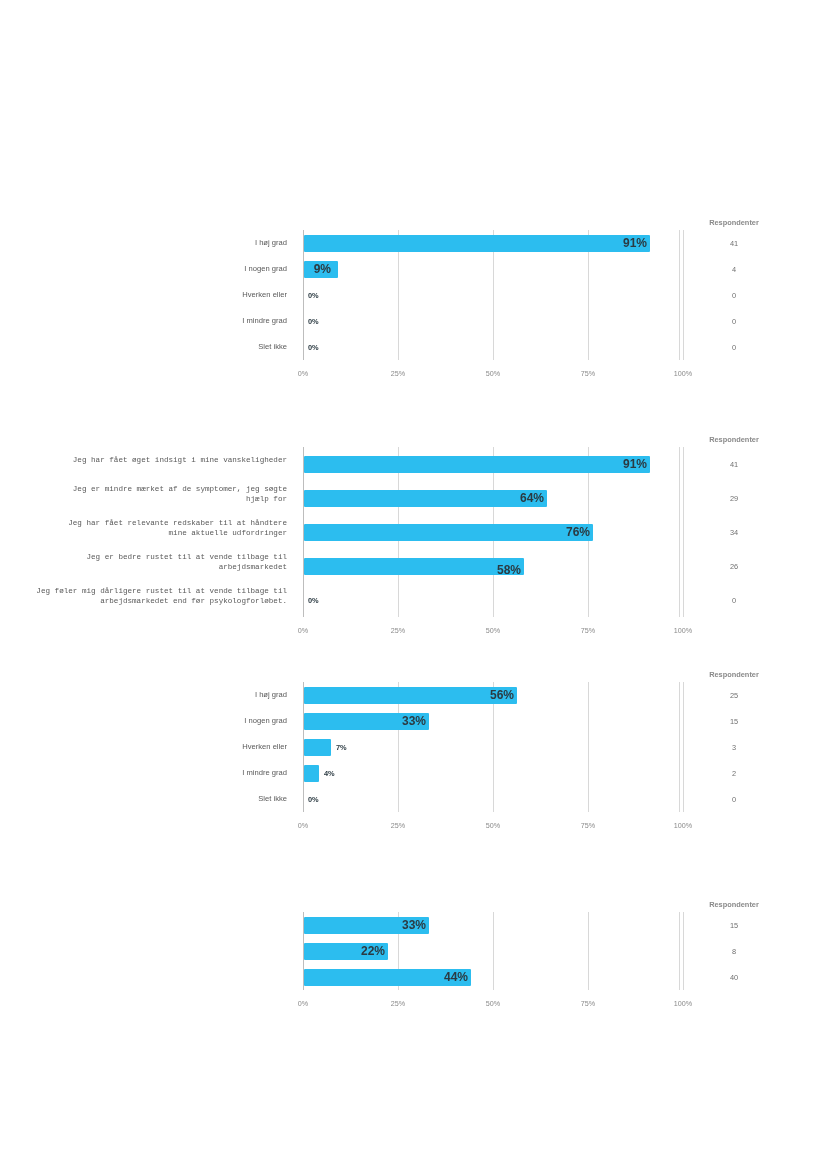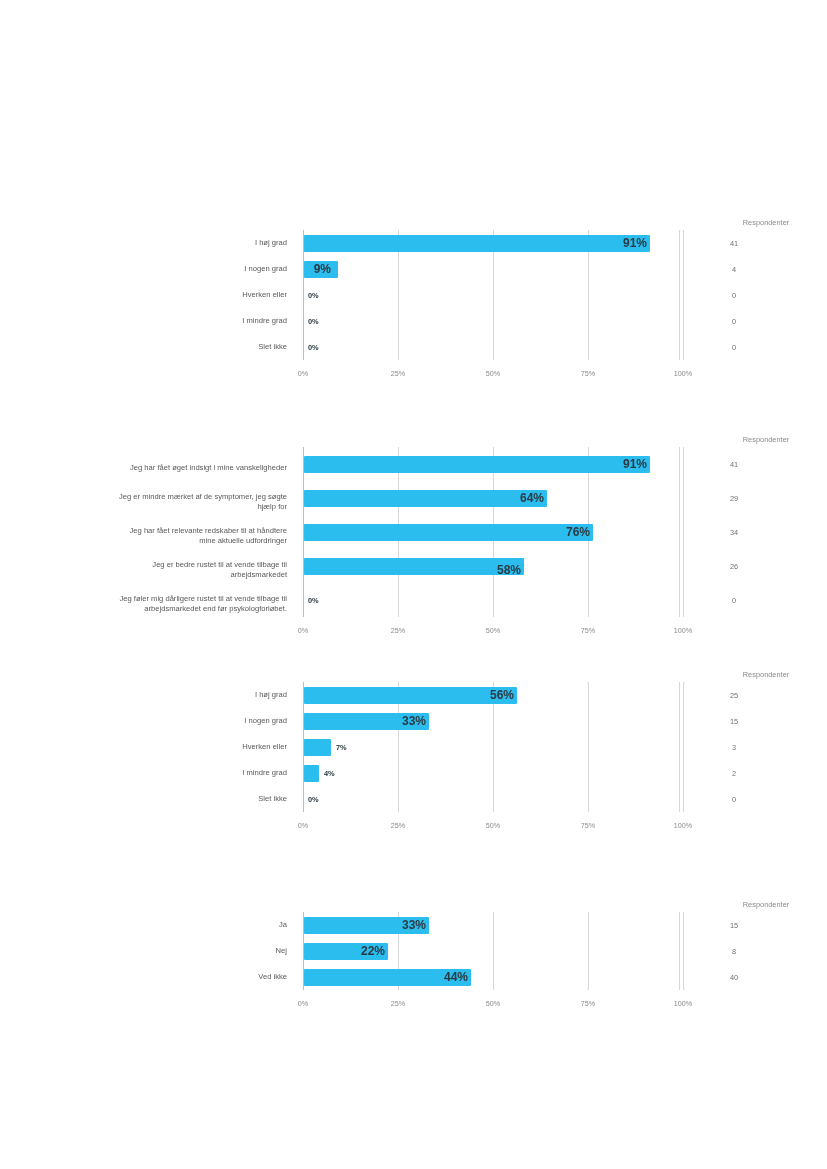--- a/index.html
+++ b/index.html
@@ -62,22 +62,22 @@
   .ticks{position:absolute;left:303px;width:380px;}
   .tick{
     position:absolute;top:0;
     font-size:7.2px;color:#8a8a8a;
     transform:translateX(-50%);
     white-space:nowrap;
   }
 
   
   .resphead{
-    position:absolute;left:716px;width:100px;text-align:center;
-    font-size:7.4px;color:#8a8a8a;white-space:nowrap;
+    position:absolute;left:684px;width:100px;text-align:center;
+    font-size:7.4px;color:#8a8a8a;white-space:nowrap;font-weight:bold;
   }
   .respdiv{position:absolute;left:679px;width:1px;background:#d8d8d8;}
 </style>
 </head>
 <body>
 
 <div class="page">
   <div id="charts">
       <div class="chart" style="top: 218px; height: 170px;">
         <div class="resphead" style="top: 0px;">Respondenter</div>
@@ -114,21 +114,21 @@
           <div class="tick" style="left: 0px;">0%</div>
           <div class="tick" style="left: 95px;">25%</div>
           <div class="tick" style="left: 190px;">50%</div>
           <div class="tick" style="left: 285px;">75%</div>
           <div class="tick" style="left: 380px;">100%</div>
         </div>
       </div>
       <div class="chart" style="top: 435px; height: 210px;">
         <div class="resphead" style="top: 0px;">Respondenter</div>
         <div class="respdiv" style="top: 12px; height: 170px;"></div>
-        <div class="labelcol" style="top: 16px; height: 170px;">
+        <div class="labelcol" style="top: 8px; height: 170px; font-family: Liberation Mono, monospace;">
           <div class="cat" style="top: 11.75px;">Jeg har fået øget indsigt i mine vanskeligheder</div>
           <div class="cat" style="top: 40.5px;">Jeg er mindre mærket af de symptomer, jeg søgte
 hjælp for</div>
           <div class="cat" style="top: 74.5px;">Jeg har fået relevante redskaber til at håndtere
 mine aktuelle udfordringer</div>
           <div class="cat" style="top: 108.5px;">Jeg er bedre rustet til at vende tilbage til
 arbejdsmarkedet</div>
           <div class="cat" style="top: 142.5px;">Jeg føler mig dårligere rustet til at vende tilbage til
 arbejdsmarkedet end før psykologforløbet.</div>
         </div>
@@ -200,25 +200,20 @@
           <div class="tick" style="left: 0px;">0%</div>
           <div class="tick" style="left: 95px;">25%</div>
           <div class="tick" style="left: 190px;">50%</div>
           <div class="tick" style="left: 285px;">75%</div>
           <div class="tick" style="left: 380px;">100%</div>
         </div>
       </div>
       <div class="chart" style="top: 900px; height: 118px;">
         <div class="resphead" style="top: 0px;">Respondenter</div>
         <div class="respdiv" style="top: 12px; height: 78px;"></div>
-        <div class="labelcol" style="top: 12px; height: 78px;">
-          <div class="cat" style="top: 7.75px;">Ja</div>
-          <div class="cat" style="top: 33.75px;">Nej</div>
-          <div class="cat" style="top: 59.75px;">Ved ikke</div>
-        </div>
         <div class="plot" style="top: 12px; height: 78px;">
           <div class="axis"></div>
           <div class="grid" style="left: 95px;"></div>
           <div class="grid" style="left: 190px;"></div>
           <div class="grid" style="left: 285px;"></div>
           <div class="grid" style="left: 380px;"></div>
           <div class="bar" style="top: 4.5px; width: 125px;"></div>
           <div class="pct-in" style="top: 4.5px; left: 99px; width: 20px; text-align: right;">33%</div>
           <div class="bar" style="top: 30.5px; width: 84px;"></div>
           <div class="pct-in" style="top: 30.5px; left: 58px; width: 20px; text-align: right;">22%</div>

